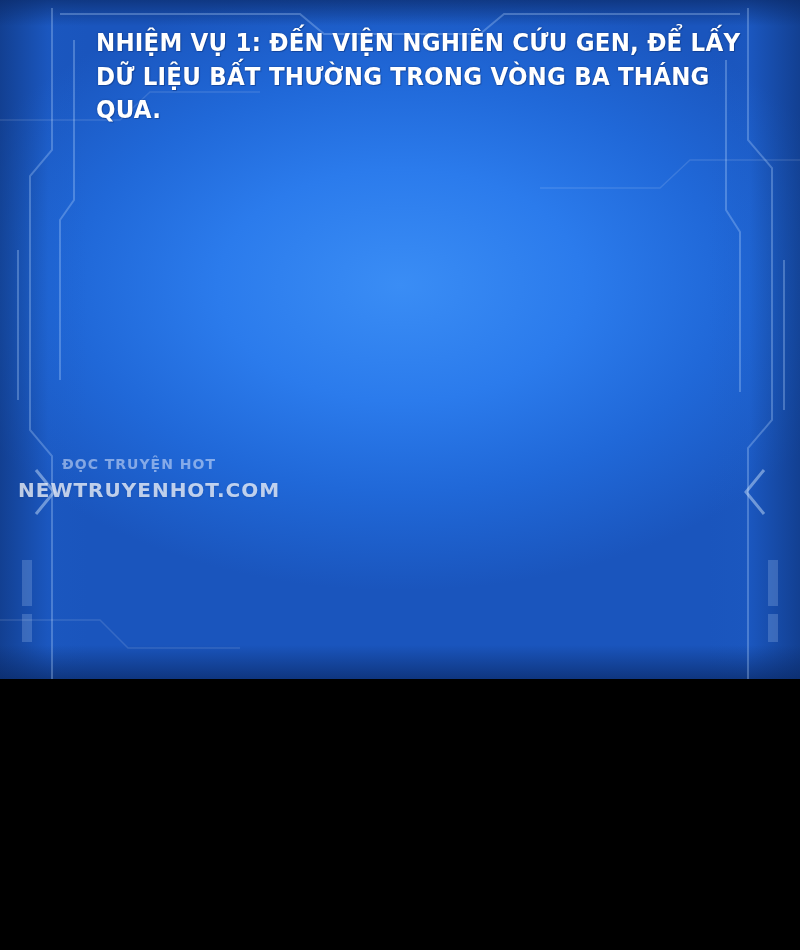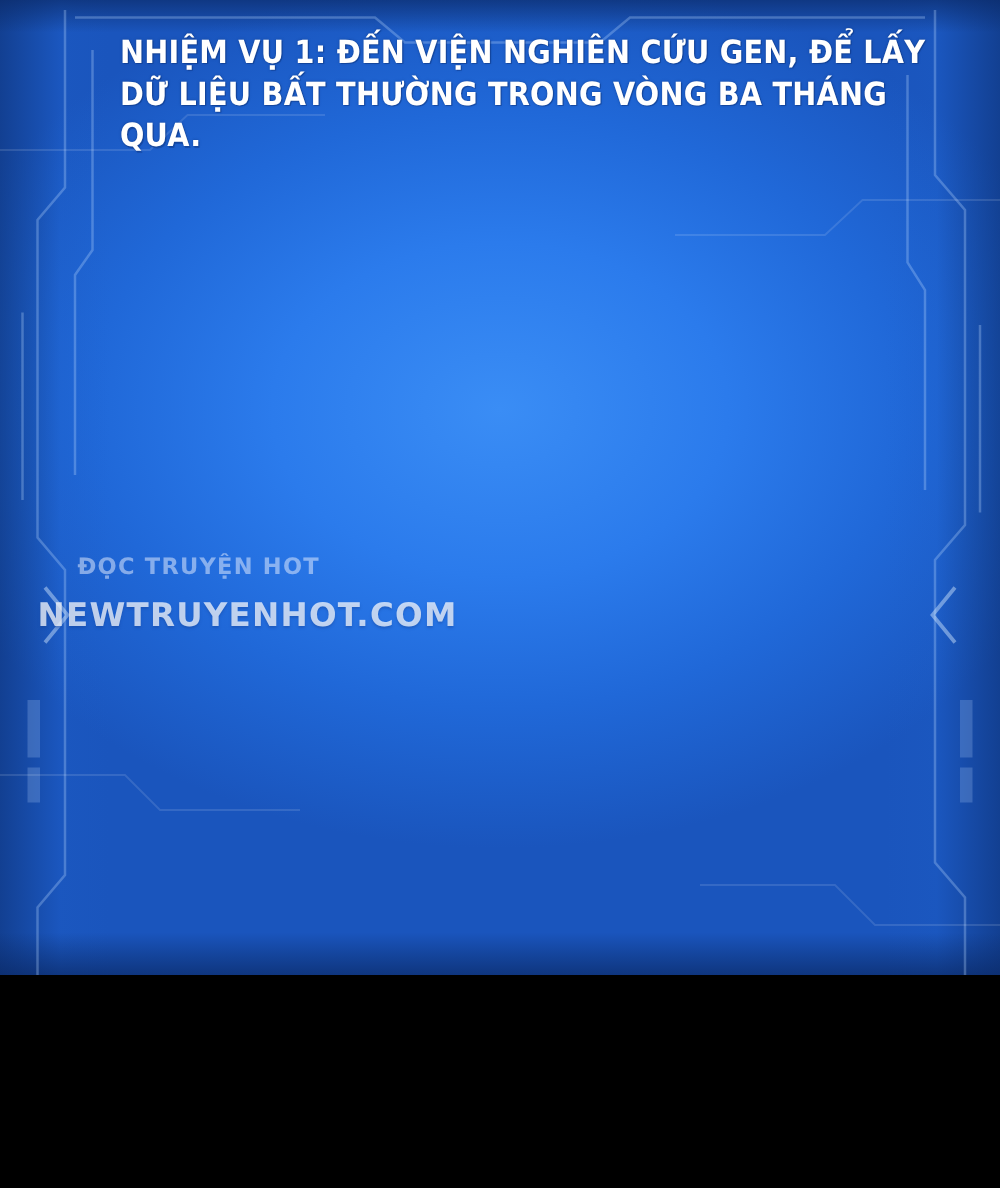--- a/index.html
+++ b/index.html
@@ -3,21 +3,21 @@
 <meta charset="utf-8">
 <style>
   html, body {
     margin: 0;
     padding: 0;
     background: #000;
   }
   #page {
     position: relative;
     width: 800px;
-    height: 780px;
+    height: 679px;
     overflow: hidden;
     background:
       radial-gradient(ellipse 60% 45% at 50% 42%, #3a8df5 0%, #2b7bec 38%, #2068d8 68%, #1a55bd 100%);
     font-family: "DejaVu Sans", sans-serif;
   }
 
   
   .edge {
     position: absolute;
     pointer-events: none;
@@ -79,28 +79,28 @@
     position: absolute;
     color: rgba(255,255,255,0.55);
     font-family: "DejaVu Sans", sans-serif;
     font-weight: bold;
     letter-spacing: 1px;
     pointer-events: none;
     white-space: nowrap;
   }
   .wm-top {
     left: 62px;
-    top: 443px;
-    font-size: 18px;
+    top: 456px;
+    font-size: 14px;
     color: rgba(235,242,255,0.50);
   }
   .wm-main {
-    left: 30px;
+    left: 18px;
     top: 478px;
-    font-size: 26px;
+    font-size: 20px;
     color: rgba(255,255,255,0.72);
     text-shadow: 0 1px 2px rgba(20,60,140,0.35);
   }
 </style>
 </head>
 <body>
 
 <div id="page">
 
   <div class="edge edge-left"></div>

